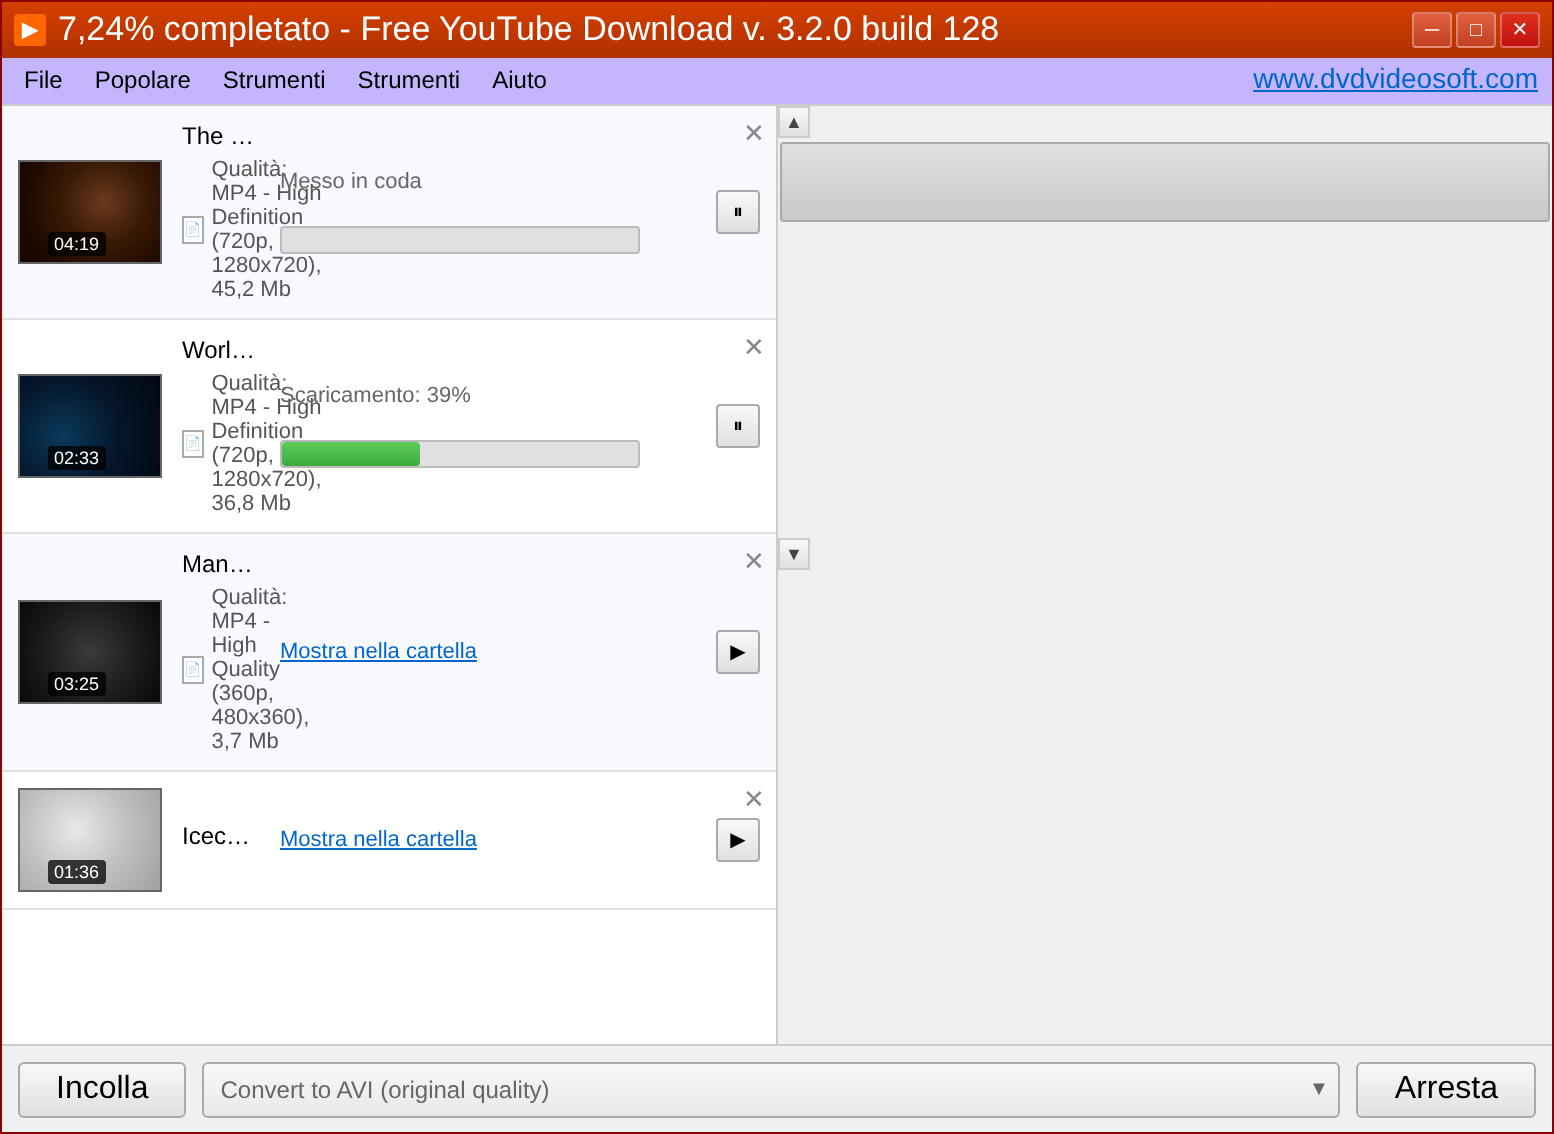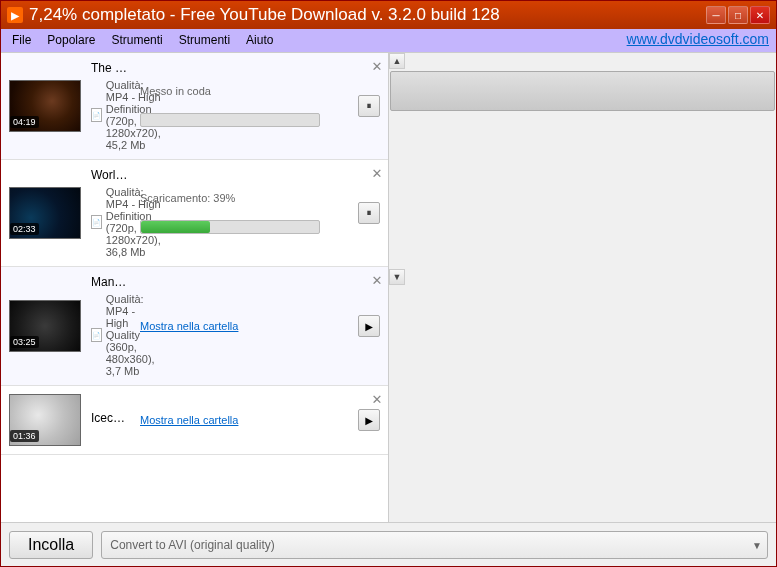--- a/index.html
+++ b/index.html
@@ -113,21 +113,21 @@
       background: #333;
       margin-right: 10px;
       flex-shrink: 0;
       position: relative;
       overflow: hidden;
       border: 1px solid #666;
     }
     .duration-badge {
       position: absolute;
       bottom: 3px;
-      left: 0;
+      left: 14px;
       background: rgba(0,0,0,0.75);
       color: white;
       font-size: 9px;
       padding: 1px 3px;
       border-radius: 2px;
     }
     .item-info {
       flex: 1;
       min-width: 0;
     }
@@ -434,14 +434,15 @@
     <button class="footer-btn">Incolla</button>
     <div class="convert-wrapper">
       <select>
         <option>Convert to AVI (original quality)</option>
         <option>Convert to MP4</option>
         <option>Convert to MP3</option>
         <option>No conversion</option>
       </select>
       <span class="convert-arrow">▼</span>
     </div>
+    <button class="footer-btn">Arresta</button>
   </div>
 </div>
 
 </body></html>

